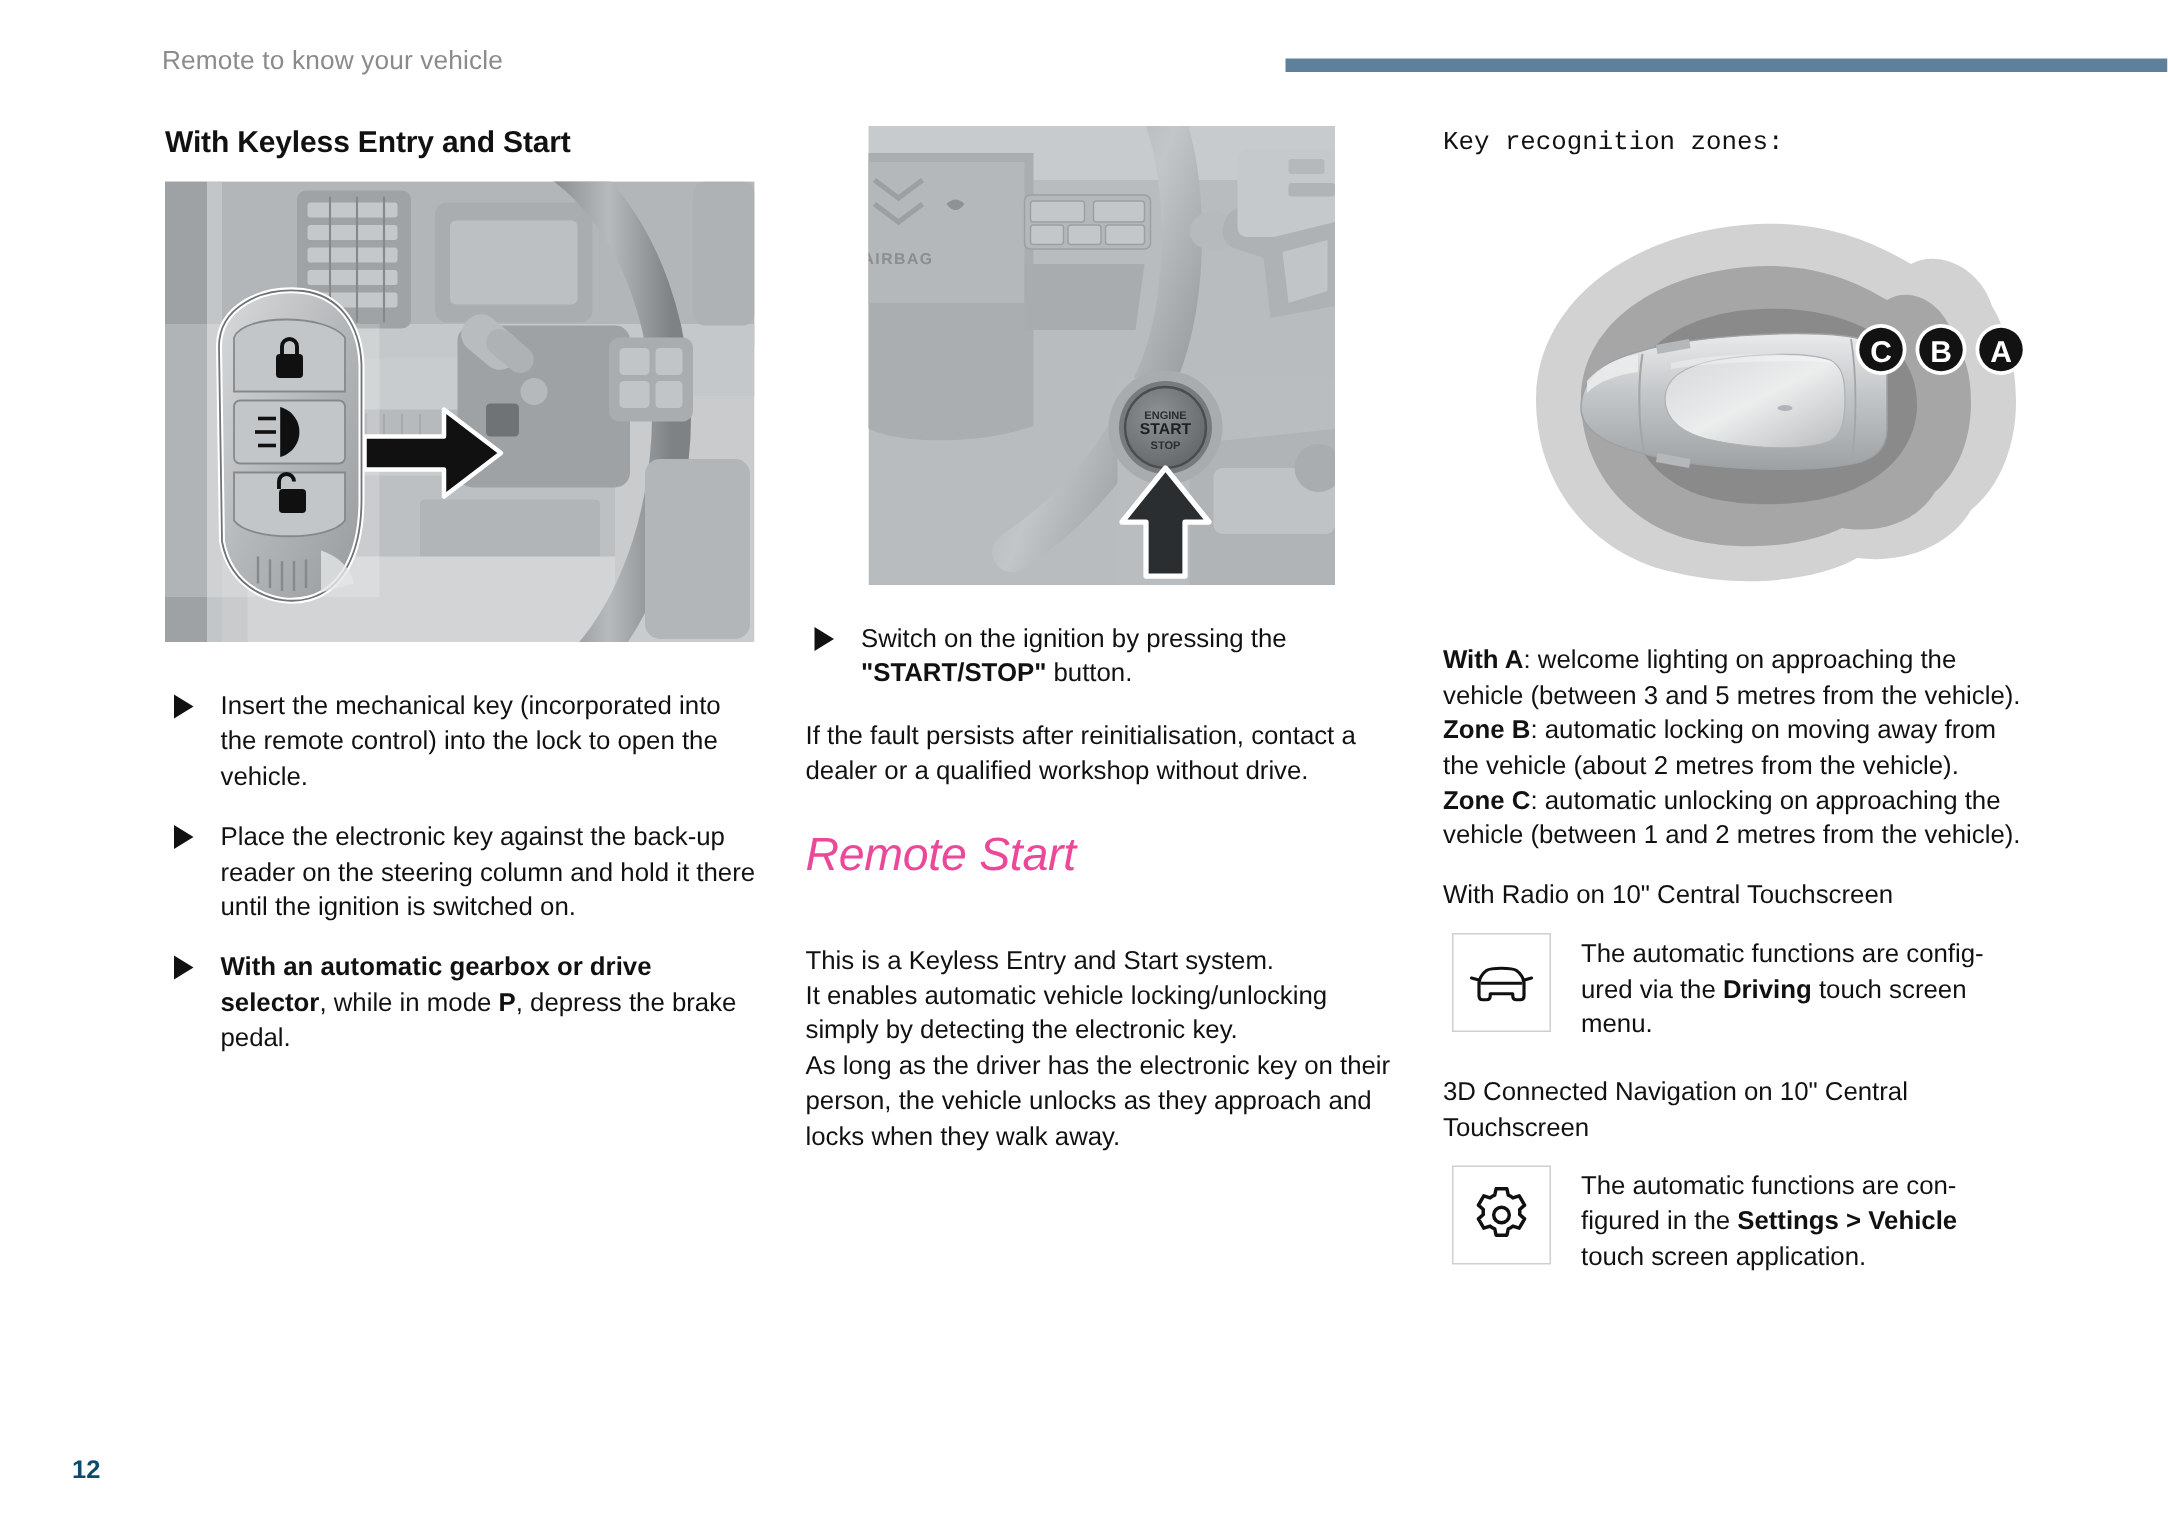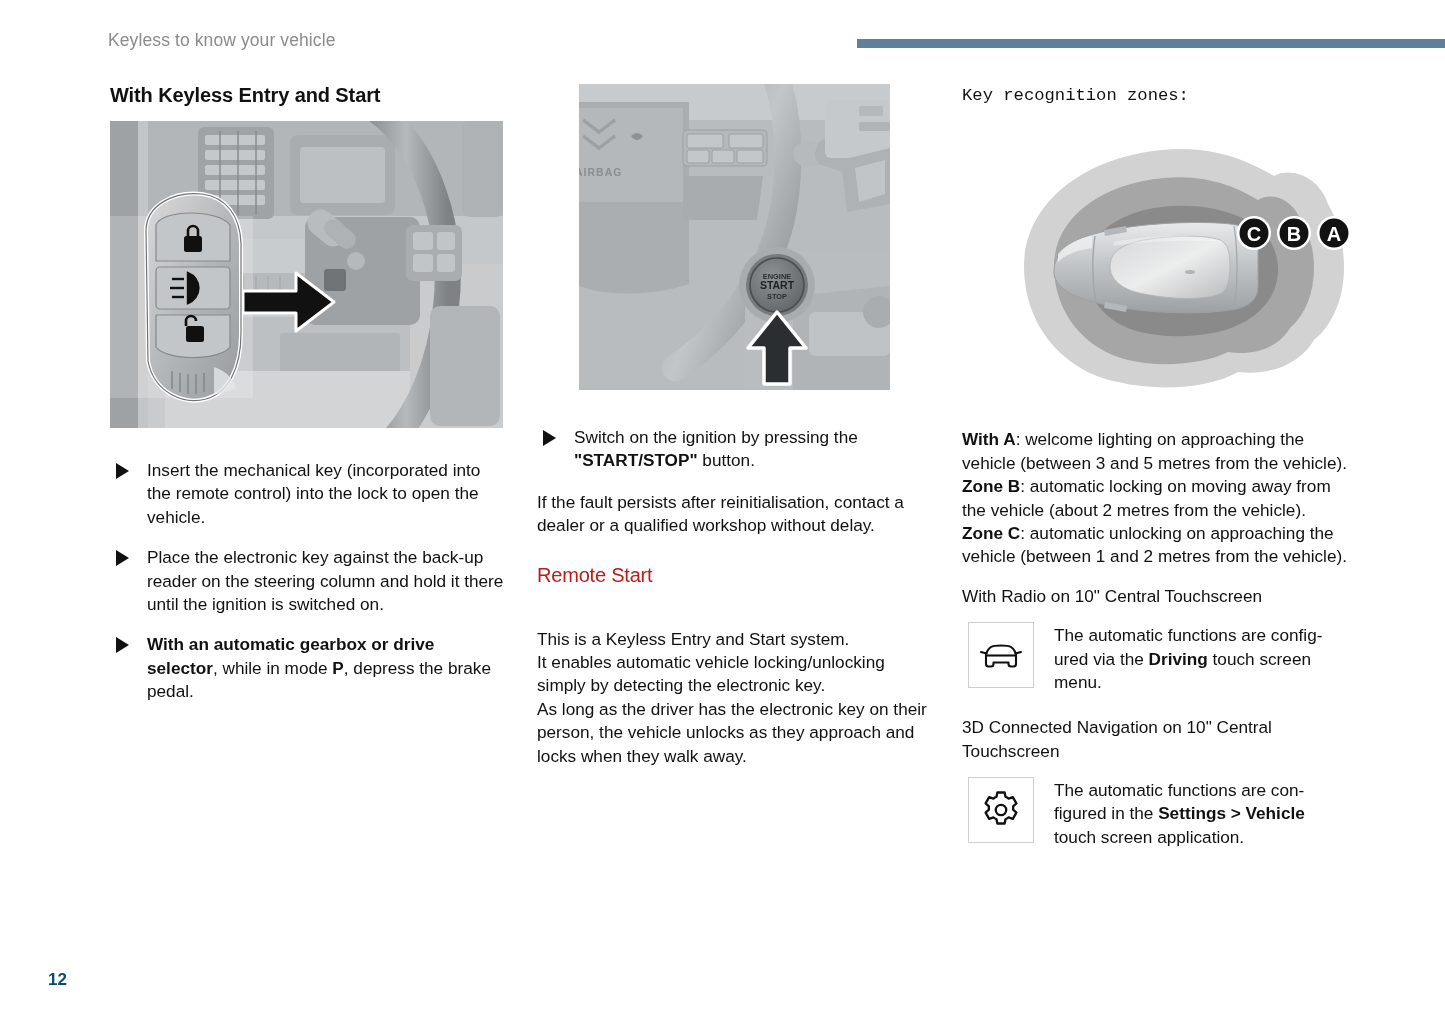--- a/index.html
+++ b/index.html
@@ -61,25 +61,26 @@
 
   
   .h-sub {
     font-size: 20px;
     font-weight: bold;
     color: #111;
     margin: 0 0 14px 0;
     letter-spacing: -.1px;
   }
   .h-section {
-    font-size: 20px;
+    font-size: 31px;
     font-weight: normal;
-    color: #b91c1c;
+    color: #ec4899;
     margin: 26px 0 14px 0;
     letter-spacing: -.2px;
+    font-style: italic;
   }
   p.body {
     font-size: 17.2px;
     line-height: 1.36;
     margin: 0 0 16px 0;
     color: #111;
   }
   .lead-in { font-size: 17.2px; line-height: 1.36; margin: 0 0 13px 0; font-family: Liberation Mono, monospace; }
 
   
@@ -146,21 +147,21 @@
     font-weight: bold;
     color: #0c4a6e;
   }
 </style>
 </head>
 <body>
 
 <div class="page">
 
   <div class="header">
-    <div class="header-title">Keyless to know your vehicle</div>
+    <div class="header-title">Remote to know your vehicle</div>
     <div class="header-rule"></div>
   </div>
 
   <div class="col col-1">
 
     <h2 class="h-sub">With Keyless Entry and Start</h2>
 
     <svg class="fig fig-keyfob" viewBox="0 0 393 307">
       <defs>
         <linearGradient id="dashG" x1="0" y1="0" x2="0" y2="1">
@@ -370,28 +371,28 @@
           <text x="198" y="205" text-anchor="middle" font-family="'Liberation Sans',sans-serif" font-size="10.5" font-weight="bold" fill="#1e2123">START</text>
           <text x="198" y="215" text-anchor="middle" font-family="'Liberation Sans',sans-serif" font-size="7.4" font-weight="bold" fill="#2a2d2f">STOP</text>
         </g>
 
         <g>
           <path d="M198 228 L 227 264 L 211 264 L 211 300 L 185 300 L 185 264 L 169 264 Z" fill="#2b2e30" stroke="#ffffff" stroke-width="3.5" stroke-linejoin="round"></path>
         </g>
       </g>
     </svg>
 
-    <ul class="bullets" style="margin-top:36px;">
+    <ul class="bullets" style="margin-top:24px;">
       <li>
         <span class="tri"></span>
         <span>Switch on the ignition by pressing the </span><b>"START/STOP"</b><span> button.</span>
       </li>
     </ul>
 
-    <p class="body" style="margin-top:18px;">If the fault persists after reinitialisation, contact a dealer or a qualified workshop without delay.</p>
+    <p class="body" style="margin-top:18px;">If the fault persists after reinitialisation, contact a dealer or a qualified workshop without drive.</p>
 
     <h2 class="h-section">Remote Start</h2>
 
     <p class="body" style="white-space:pre-line;margin-top:41px;">This is a Keyless Entry and Start system.
 It enables automatic vehicle locking/unlocking simply by detecting the electronic key.
 As long as the driver has the electronic key on their person, the vehicle unlocks as they approach and locks when they walk away.</p>
   </div>
 
   <div class="col col-3">
 

